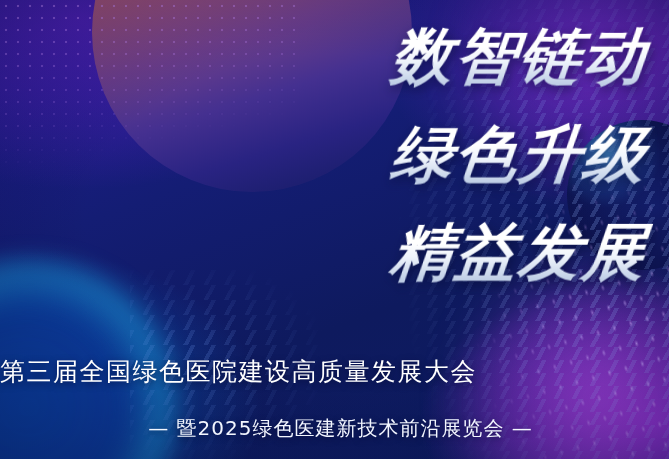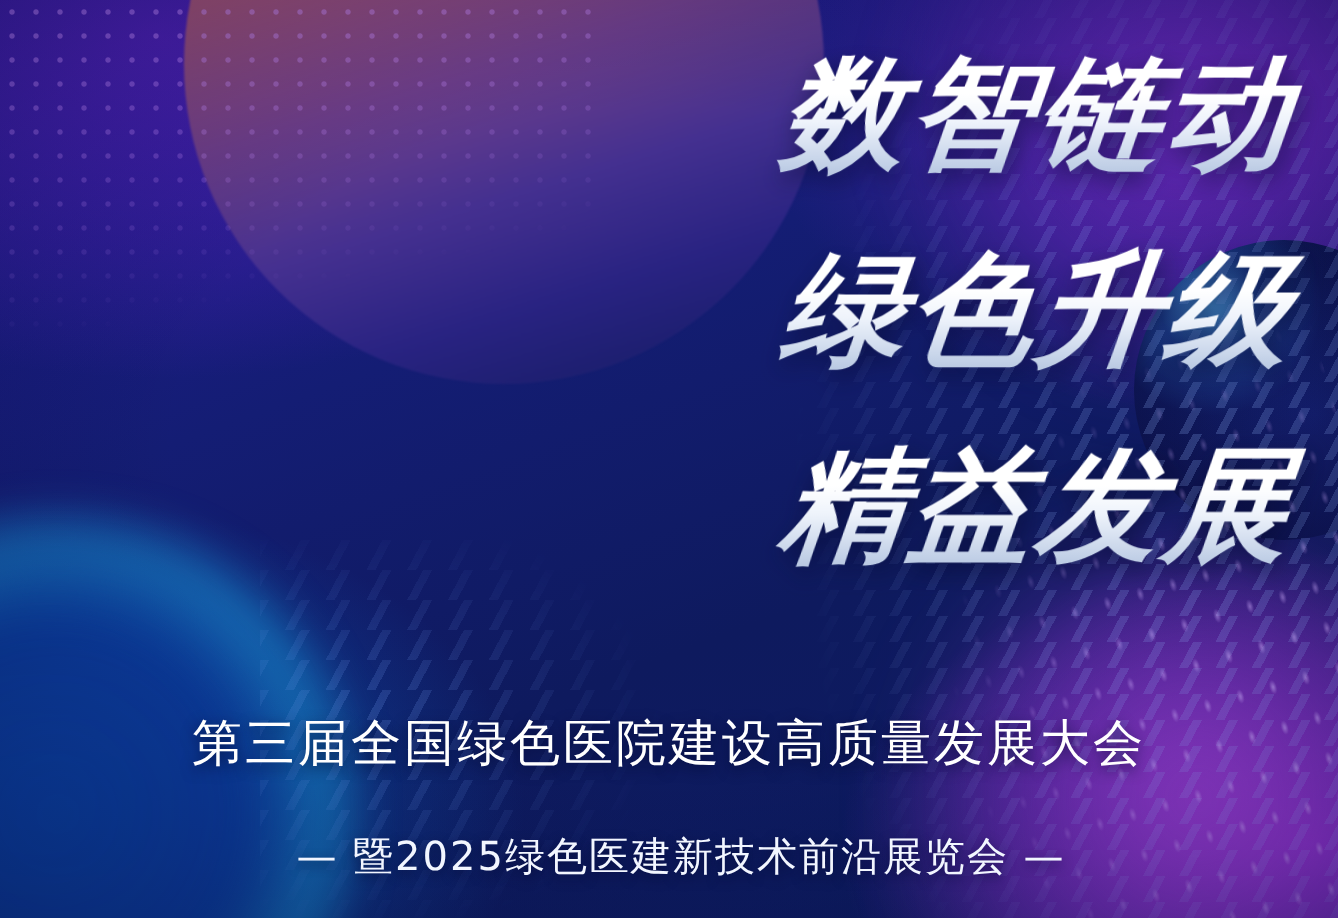--- a/index.html
+++ b/index.html
@@ -208,21 +208,21 @@
     padding-right: 4px;
   }
   .hl-2 { margin-top: -4px; }
   .hl-3 { margin-top: -4px; }
 
   
   .subtitle-main {
     position: absolute;
     left: 0; right: 0;
     top: 355px;
-    text-align: center;
+    text-align: left;
     z-index: 6;
     font-family: "DejaVu Sans", "Liberation Sans", sans-serif;
     font-size: 25px;
     font-weight: 500;
     letter-spacing: 1.5px;
     color: #ffffff;
     text-shadow: 0 2px 7px rgba(5,10,50,0.78);
     white-space: nowrap;
   }
   .subtitle-sub {

